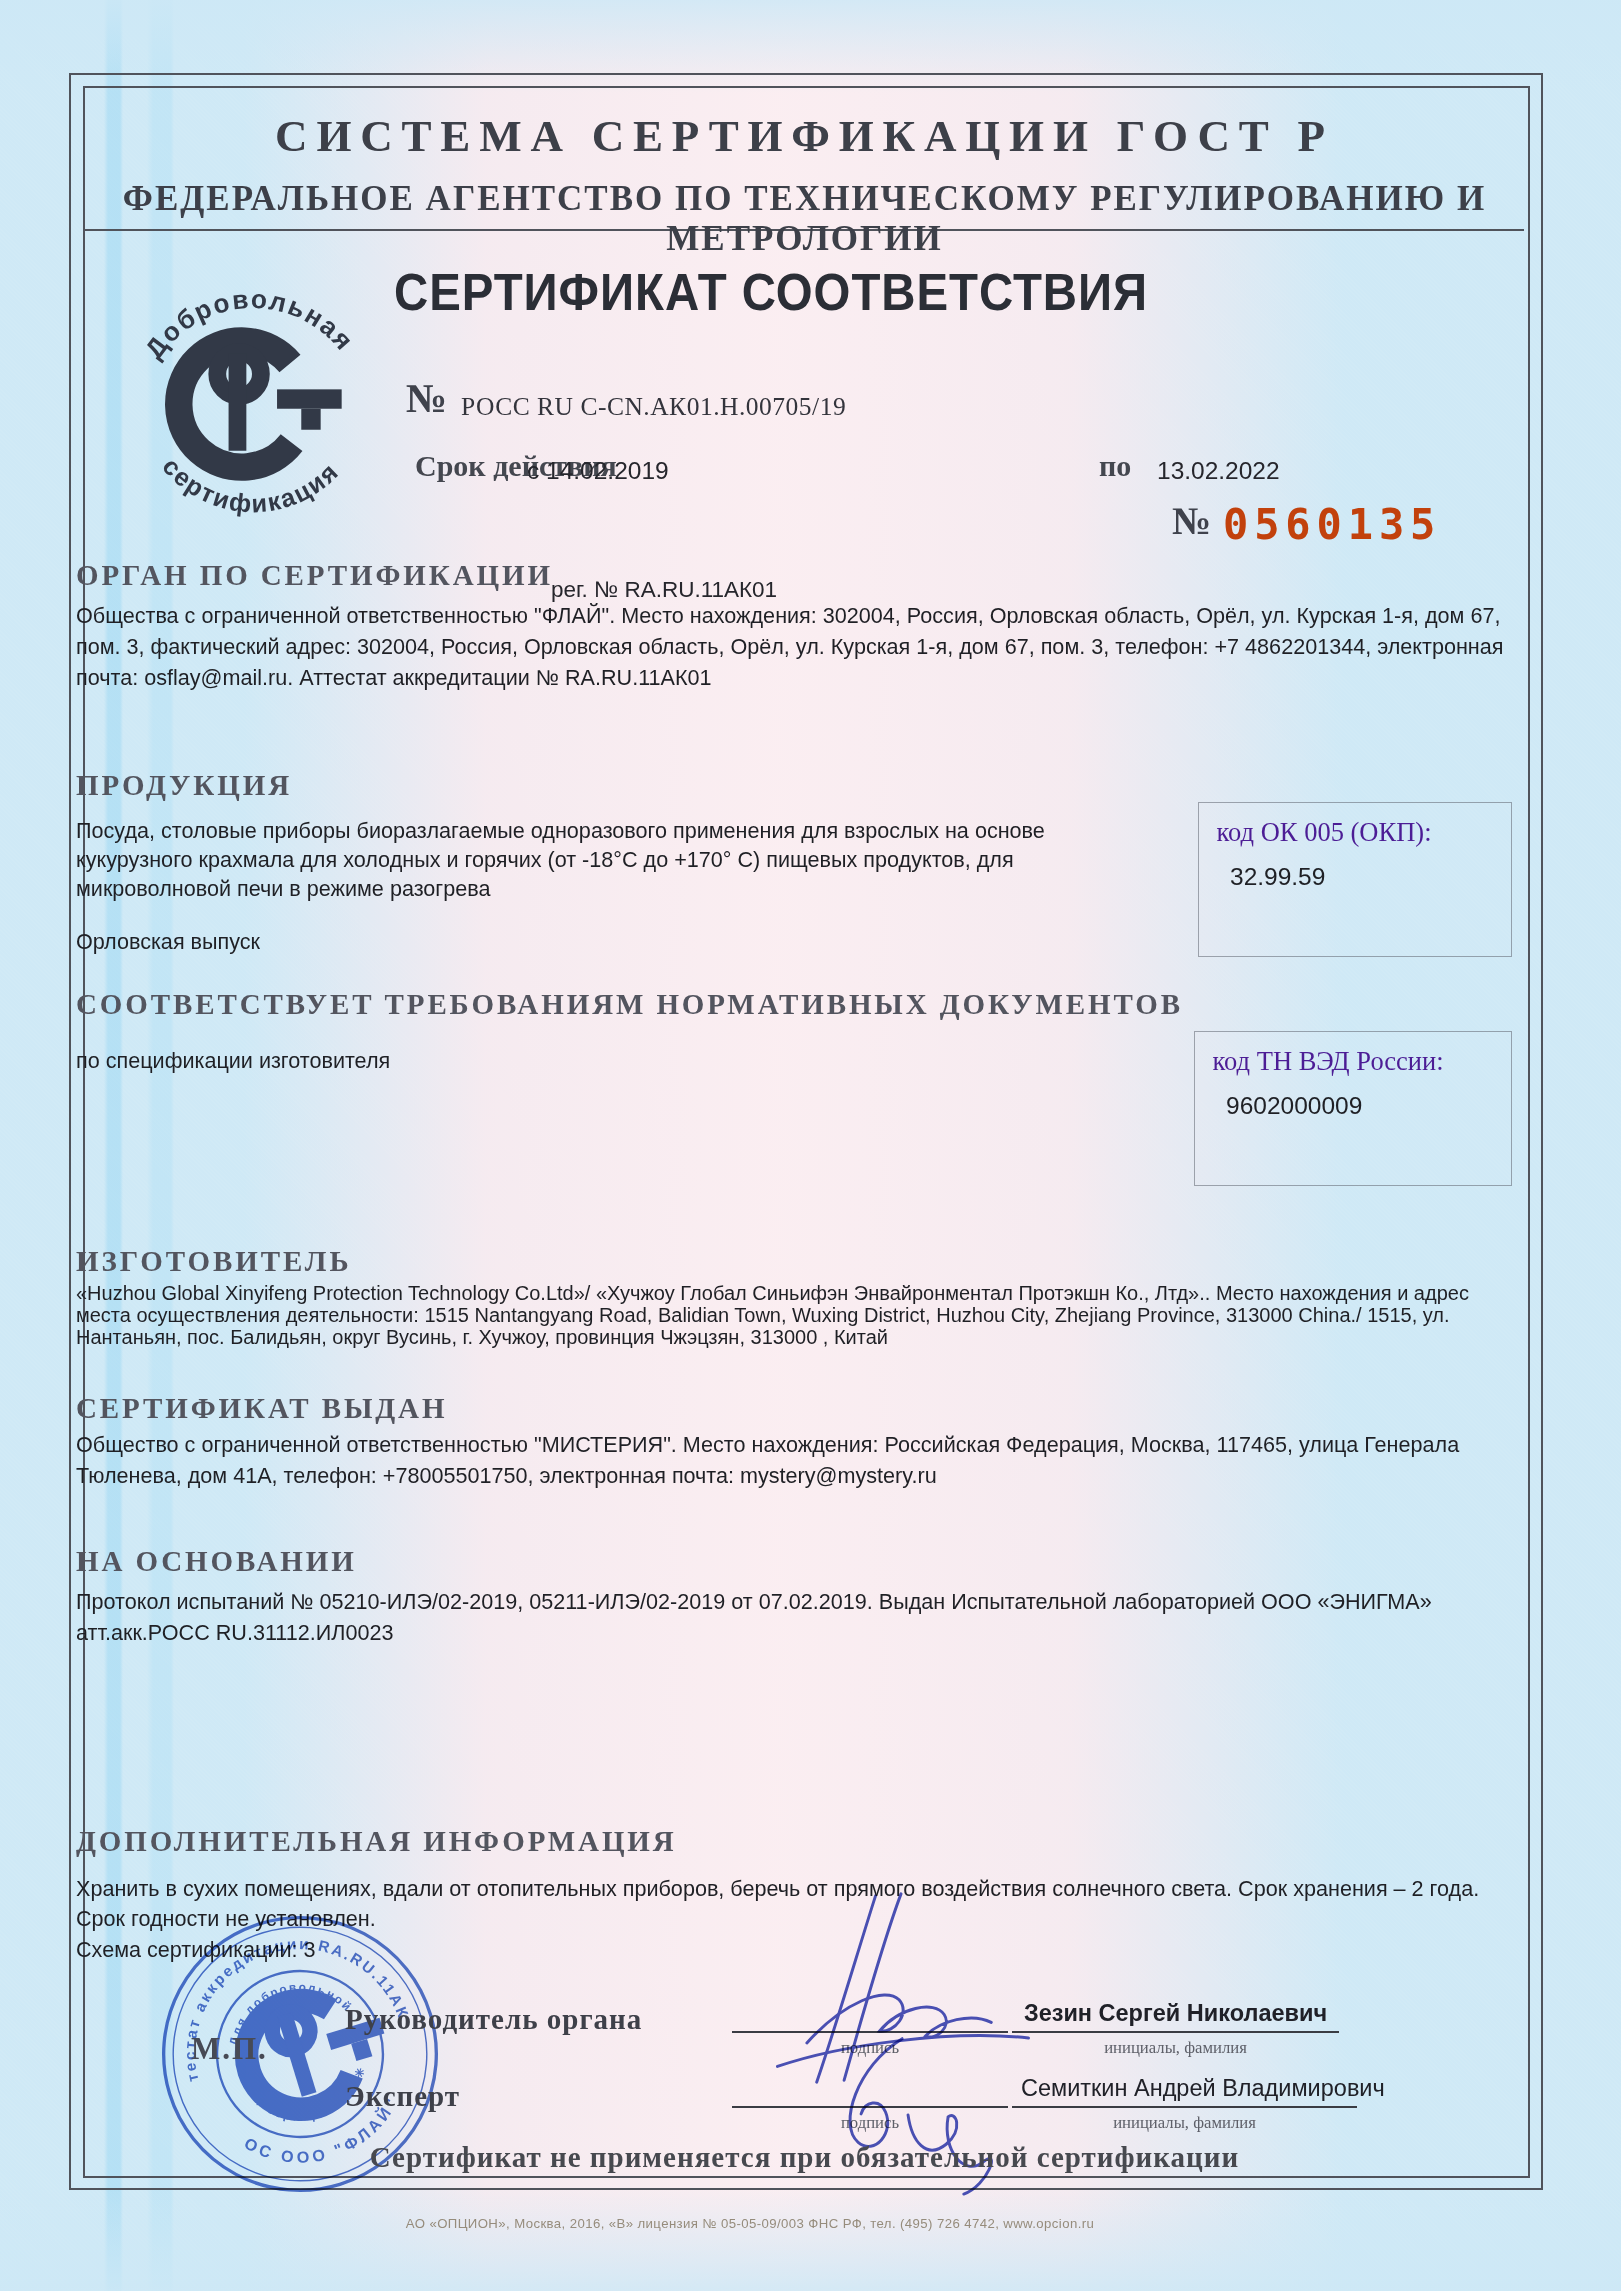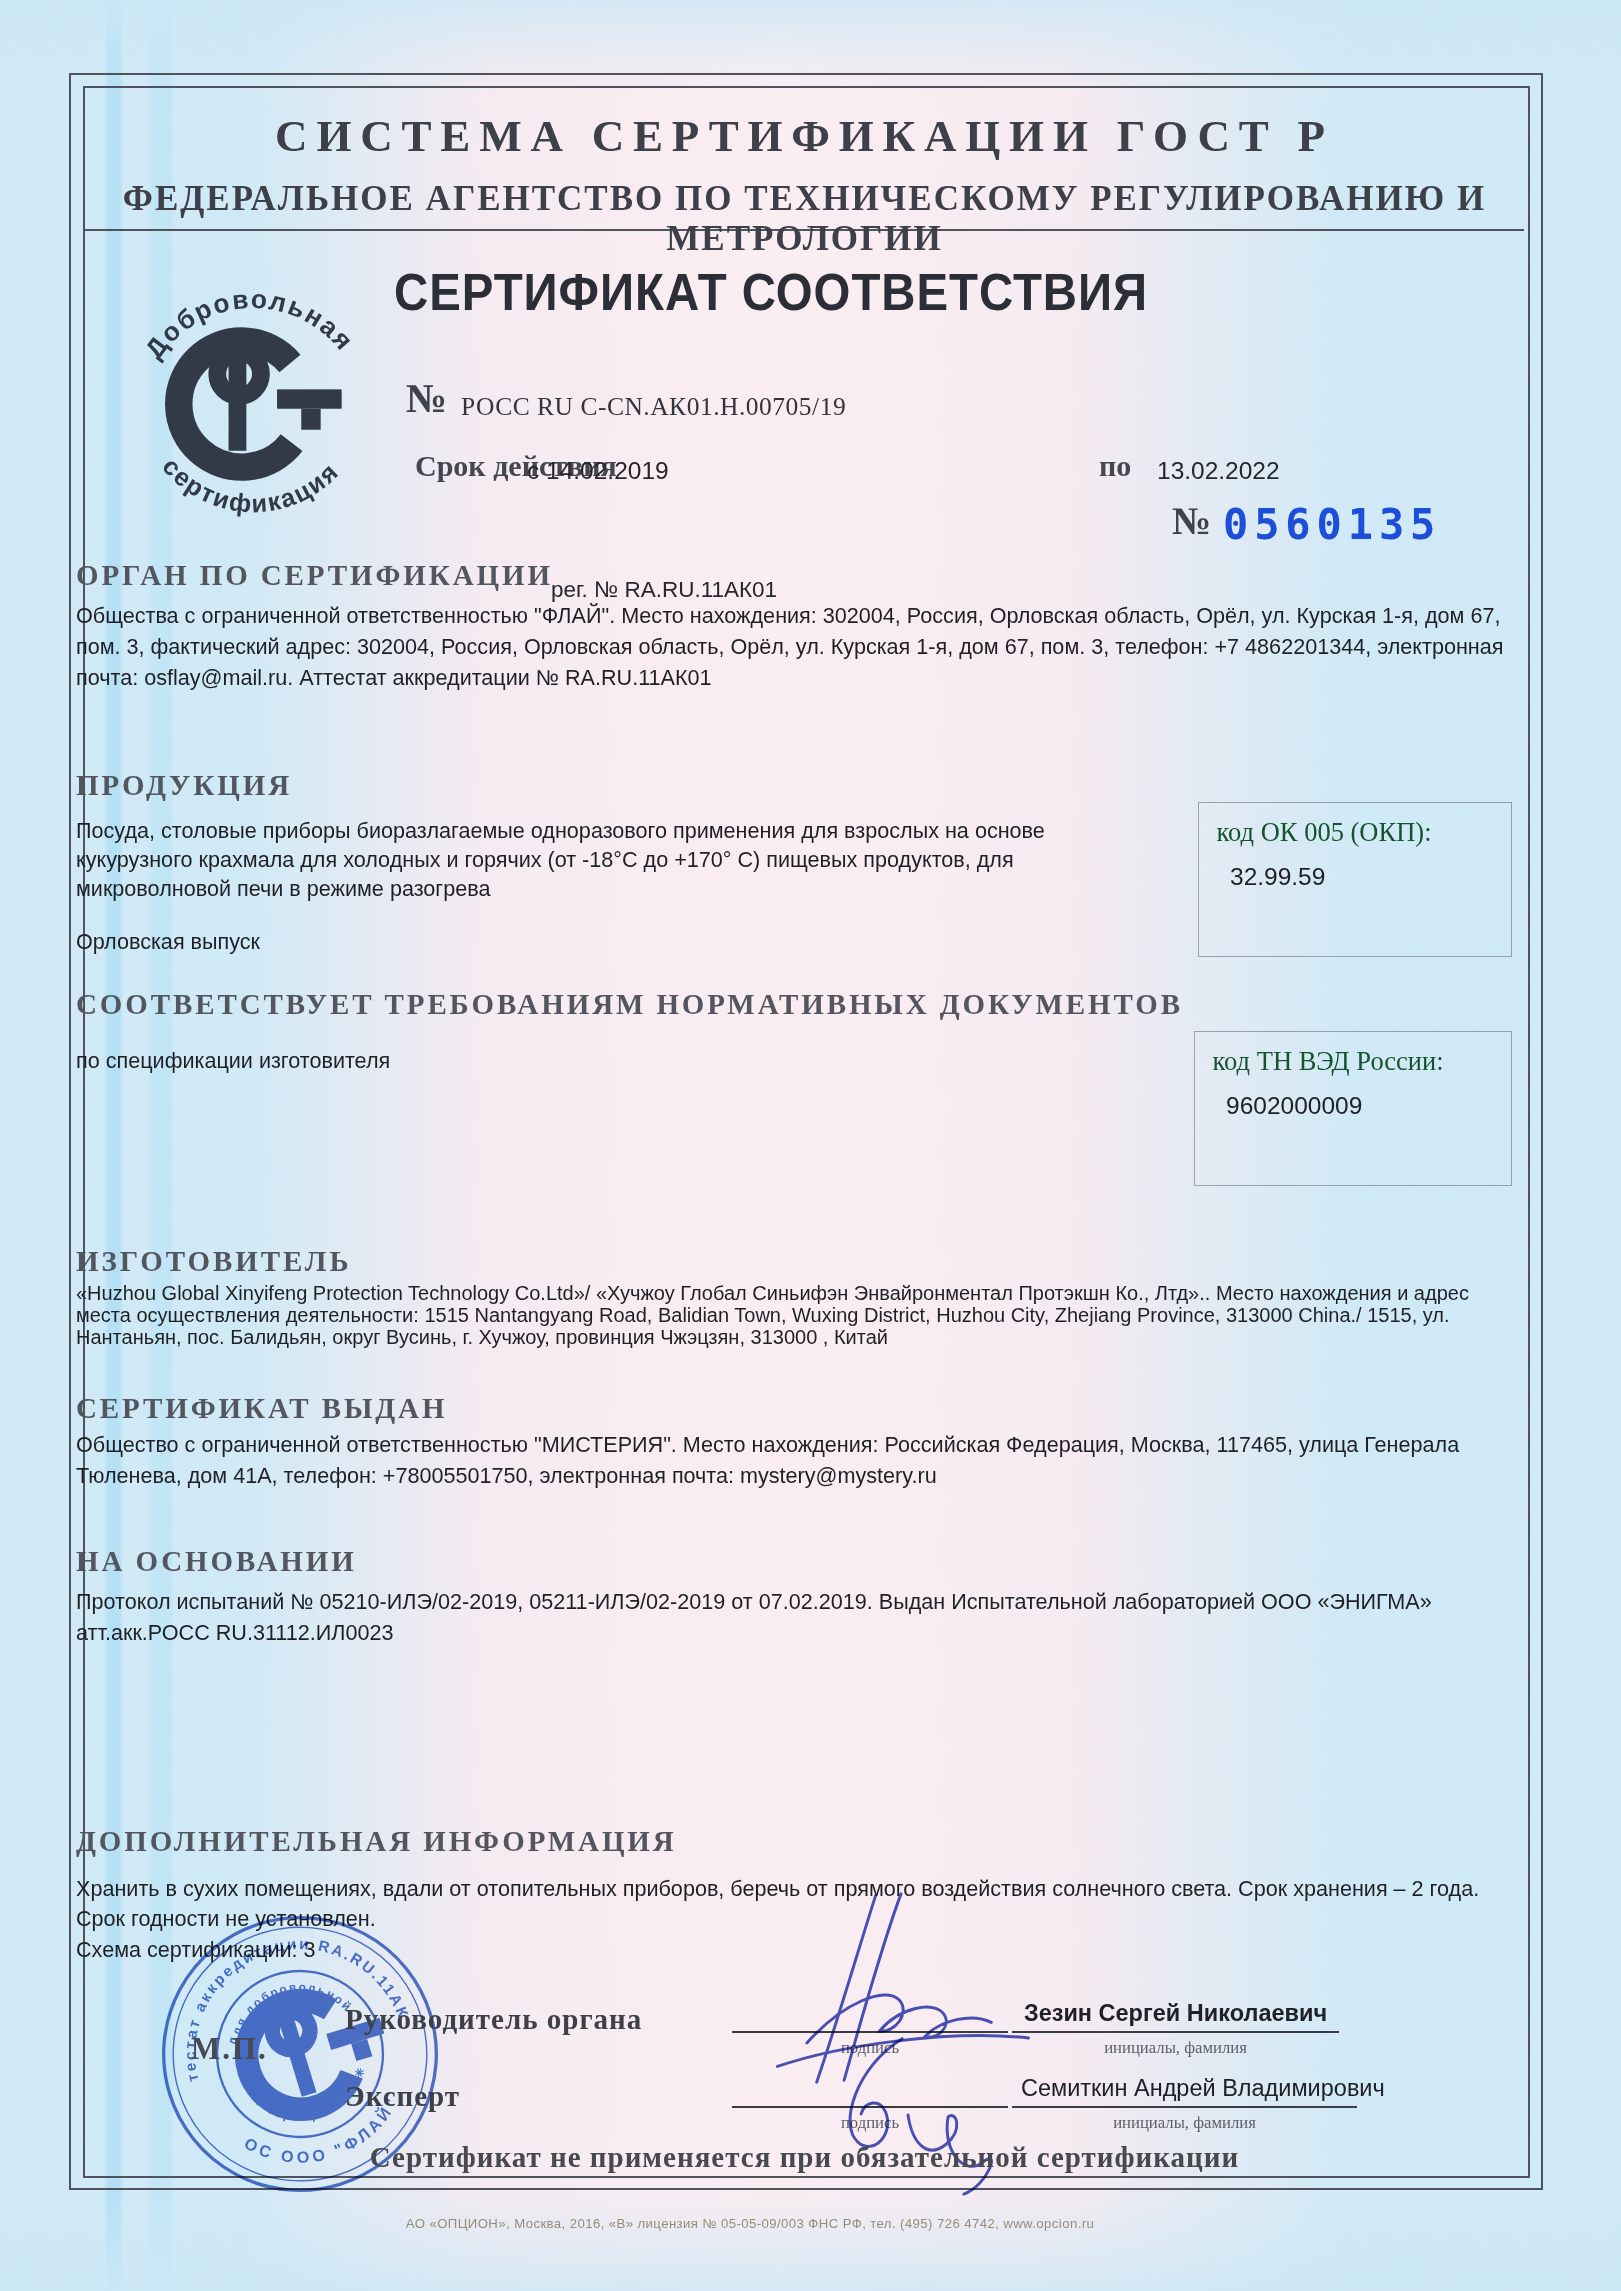--- a/index.html
+++ b/index.html
@@ -30,37 +30,37 @@
 
   .logo{left:123px;top:235px;width:263px;height:306px;color:#323947;}
 
   .no-label{left:406px;top:374px;font-size:41px;font-weight:bold;color:#3f424c;}
   .no-value{left:461px;top:392px;font-size:25.5px;color:#33343c;letter-spacing:0.5px;}
   .valid-label{left:415px;top:449px;font-size:30px;font-weight:bold;color:#44474f;}
   .valid-from{left:527px;top:457px;font-size:24.5px;color:#26262c;}
   .valid-to-label{left:1099px;top:449px;font-size:30px;font-weight:bold;color:#44474f;}
   .valid-to{left:1157px;top:457px;font-size:24.5px;color:#26262c;}
   .form-no-label{left:1172px;top:498px;font-size:39px;font-weight:bold;color:#3f424c;}
-  .form-no{left:1223px;top:500px;font-size:42px;font-weight:bold;letter-spacing:5.9px;color:#1d4ed8;}
+  .form-no{left:1223px;top:500px;font-size:42px;font-weight:bold;letter-spacing:5.9px;color:#c2410c;}
 
   .h2{font-size:29px;font-weight:bold;letter-spacing:2.9px;color:#53555f;font-family:"Liberation Serif",serif;white-space:nowrap;}
   .para{font-size:21.6px;line-height:31px;color:#1f2025;}
 
   .org-h{left:76px;top:559px;}
   .org-reg{left:551px;top:577px;font-size:22.5px;color:#26262c;}
   .org-p{left:76px;top:600px;width:1429px;}
 
   .prod-h{left:76px;top:769px;}
   .prod-p{left:76px;top:816px;width:1061px;line-height:29px;}
   .prod-serial{left:76px;top:929px;font-size:21.6px;color:#1f2025;}
 
   .codebox{border:1.5px solid rgba(95,100,112,.55);background:rgba(255,255,255,.04);}
   .codebox1{left:1198px;top:802px;width:312px;height:153px;}
   .codebox2{left:1194px;top:1031px;width:316px;height:153px;}
-  .code-label{font-family:"Liberation Serif",serif;font-size:26.5px;color:#14532d;padding:13.7px 0 0 17.6px;}
+  .code-label{font-family:"Liberation Serif",serif;font-size:26.5px;color:#4c1d95;padding:13.7px 0 0 17.6px;}
   .code-value{font-size:24.5px;color:#1f2025;padding:15.7px 0 0 31px;}
 
   .conf-h{left:76px;top:988px;}
   .conf-p{left:76px;top:1045px;width:980px;}
 
   .manu-h{left:76px;top:1245px;}
   .manu-p{left:76px;top:1282px;width:1433px;font-size:20px;line-height:22px;}
 
   .issued-h{left:76px;top:1392px;}
   .issued-p{left:76px;top:1429px;width:1419px;}

